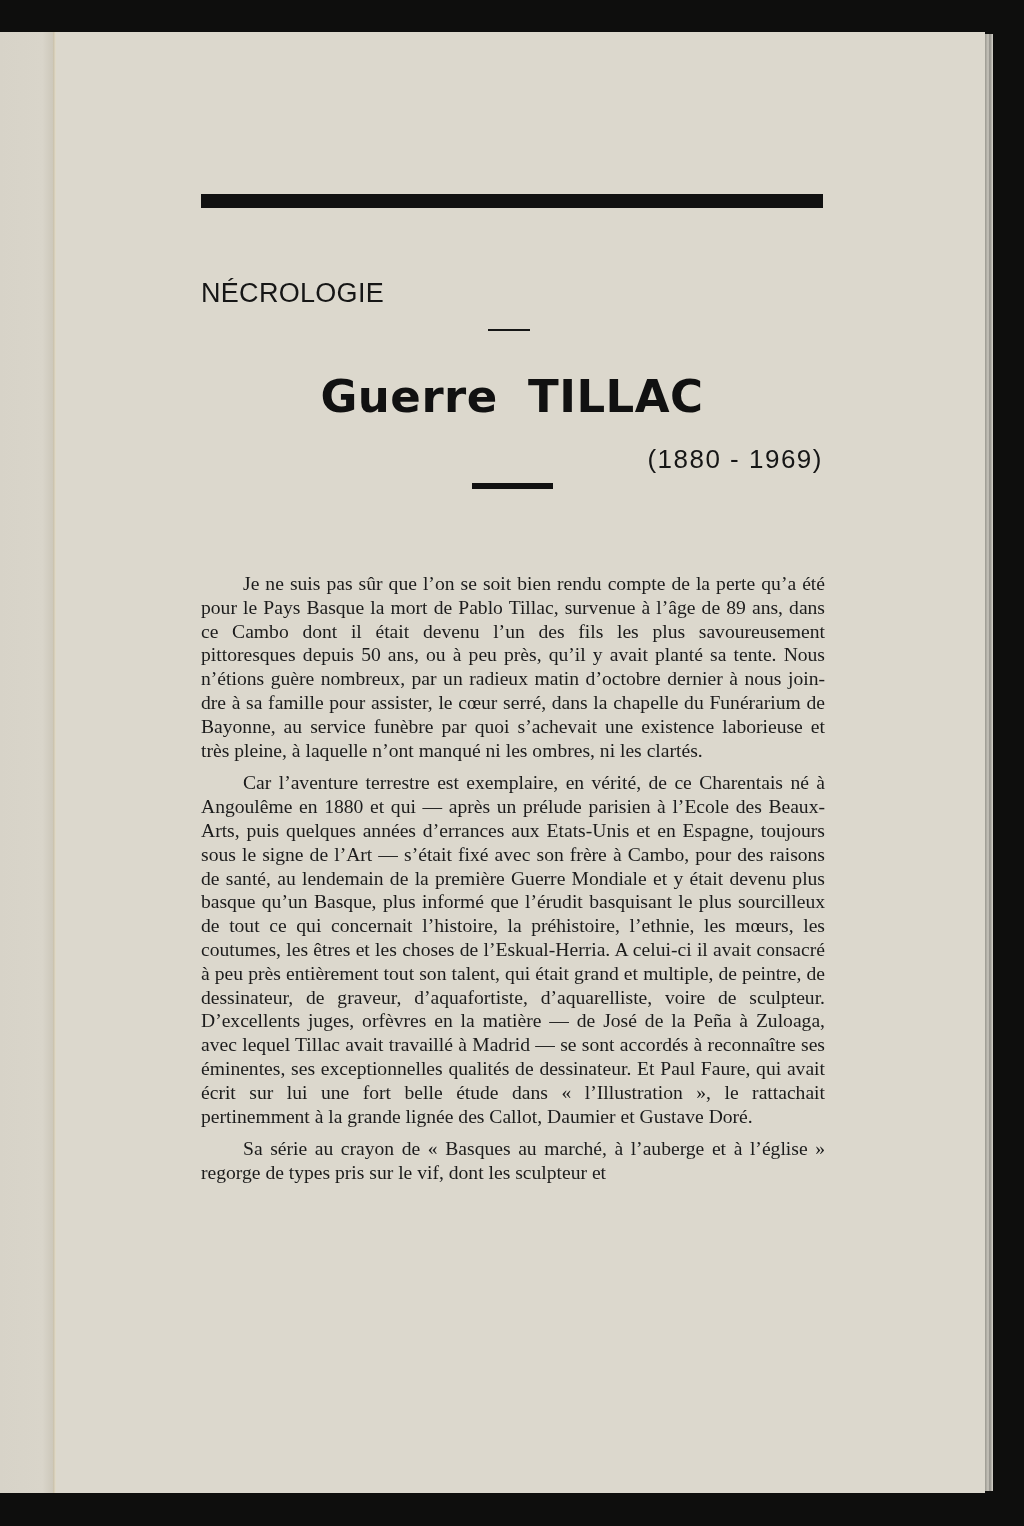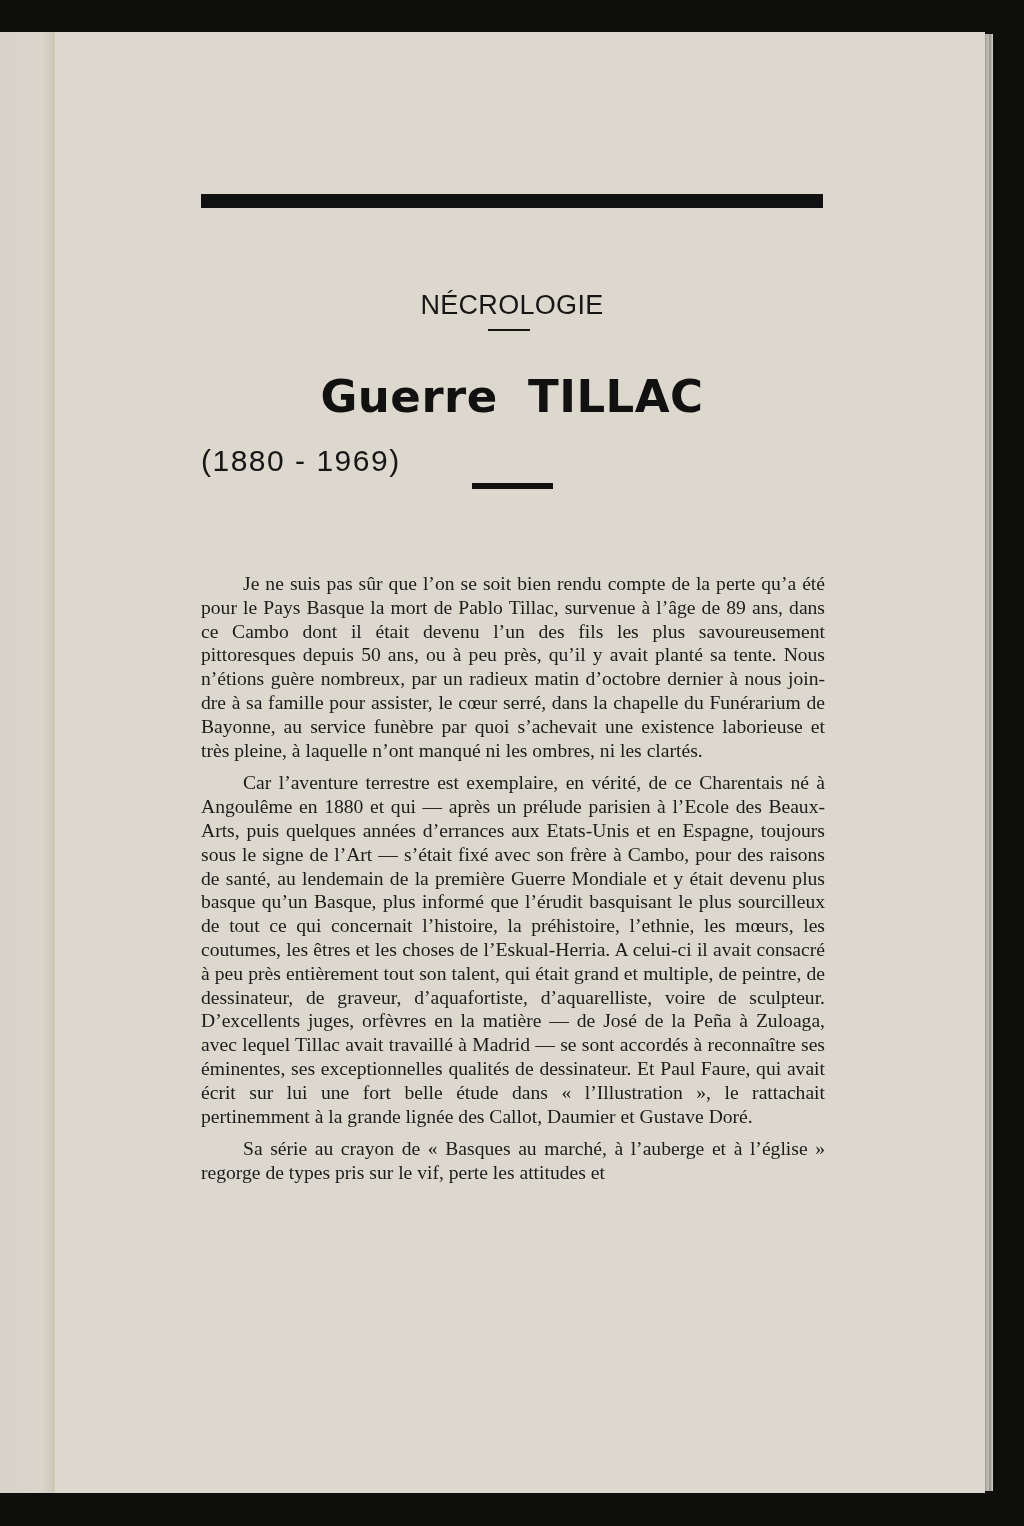--- a/index.html
+++ b/index.html
@@ -53,26 +53,24 @@
     top: 194px;
     width: 622px;
     height: 14px;
     background: #111;
   }
   .section-label {
     position: absolute;
     left: 201px;
     top: 278px;
     width: 622px;
-    text-align: center;
     font-family: "Liberation Sans", sans-serif;
     font-size: 27px;
     color: #161616;
     letter-spacing: 0.3px;
-    margin-top: 12px;
   }
   .short-rule-1 {
     position: absolute;
     left: 488px;
     top: 329px;
     width: 42px;
     height: 2px;
     background: #161616;
   }
   .title {
@@ -86,23 +84,23 @@
     font-size: 45px;
     color: #111;
     letter-spacing: 0.5px;
     word-spacing: 14px;
   }
   .dates {
     position: absolute;
     left: 201px;
     top: 444px;
     width: 622px;
-    text-align: left;
+    text-align: right;
     font-family: "Liberation Sans", sans-serif;
-    font-size: 30px;
+    font-size: 26px;
     color: #161616;
     letter-spacing: 1.5px;
   }
   .short-rule-2 {
     position: absolute;
     left: 472px;
     top: 483px;
     width: 81px;
     height: 6px;
     background: #111;
@@ -136,16 +134,16 @@
   <div class="section-label" style="top:246px;">NÉCROLOGIE</div>
   <div class="short-rule-1" style="top:297px;"></div>
 
   <div class="title" style="top:338px;">Guerre TILLAC</div>
   <div class="dates" style="top:412px;">(1880 - 1969)</div>
   <div class="short-rule-2" style="top:451px;"></div>
 
   <div class="body-text" style="top:540px;">
     <p>Je ne suis pas sûr que l’on se soit bien rendu compte de la perte qu’a été pour le Pays Basque la mort de Pablo Tillac, sur­venue à l’âge de 89 ans, dans ce Cambo dont il était devenu l’un des fils les plus savoureusement pittoresques depuis 50 ans, ou à peu près, qu’il y avait planté sa tente. Nous n’étions guère nombreux, par un radieux matin d’octobre dernier à nous join­dre à sa famille pour assister, le cœur serré, dans la chapelle du Funérarium de Bayonne, au service funèbre par quoi s’ache­vait une existence laborieuse et très pleine, à laquelle n’ont man­qué ni les ombres, ni les clartés.</p>
     <p>Car l’aventure terrestre est exemplaire, en vérité, de ce Cha­rentais né à Angoulême en 1880 et qui — après un prélude pari­sien à l’Ecole des Beaux-Arts, puis quelques années d’errances aux Etats-Unis et en Espagne, toujours sous le signe de l’Art — s’était fixé avec son frère à Cambo, pour des raisons de santé, au lendemain de la première Guerre Mondiale et y était devenu plus basque qu’un Basque, plus informé que l’érudit basquisant le plus sourcilleux de tout ce qui concernait l’histoire, la pré­histoire, l’ethnie, les mœurs, les coutumes, les êtres et les cho­ses de l’Eskual-Herria. A celui-ci il avait consacré à peu près entièrement tout son talent, qui était grand et multiple, de pein­tre, de dessinateur, de graveur, d’aquafortiste, d’aquarelliste, voire de sculpteur. D’excellents juges, orfèvres en la matière — de José de la Peña à Zuloaga, avec lequel Tillac avait travaillé à Madrid — se sont accordés à reconnaître ses éminentes, ses exceptionnelles qualités de dessinateur. Et Paul Faure, qui avait écrit sur lui une fort belle étude dans « l’Illustration », le ratta­chait pertinemment à la grande lignée des Callot, Daumier et Gustave Doré.</p>
-    <p>Sa série au crayon de « Basques au marché, à l’auberge et à l’église » regorge de types pris sur le vif, perte les attitudes et</p>
+    <p>Sa série au crayon de « Basques au marché, à l’auberge et à l’église » regorge de types pris sur le vif, dont les sculpteur et</p>
   </div>
 </div>
 <div class="page-edge-right"></div>
 
 </body></html>

